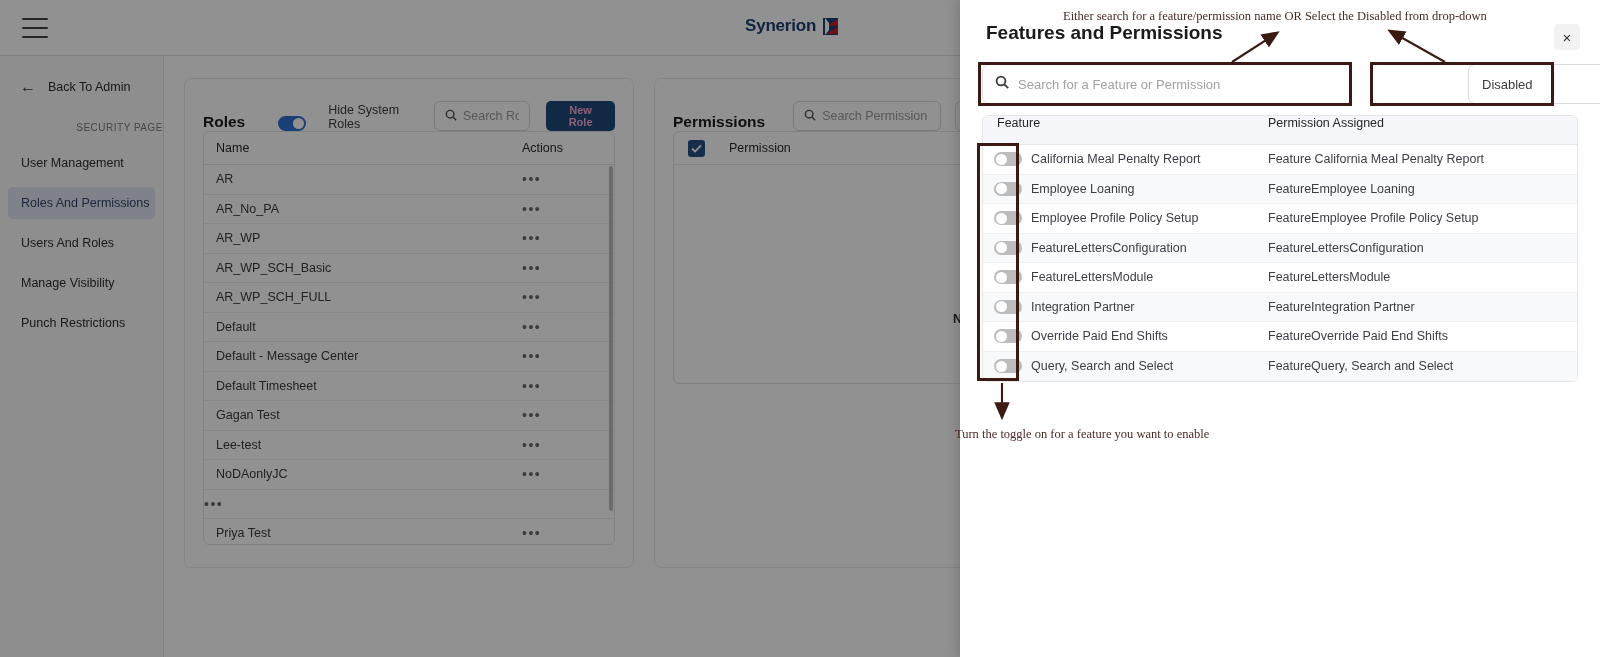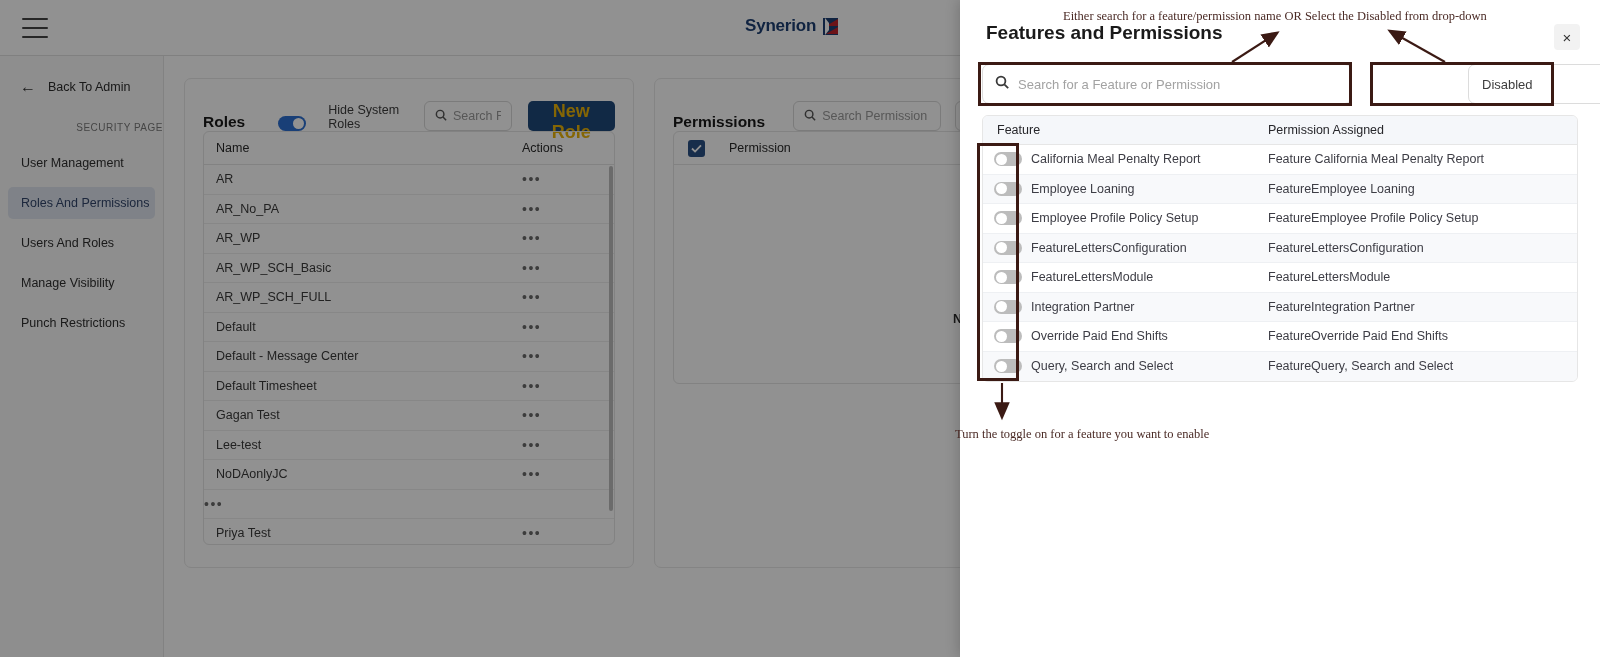--- a/index.html
+++ b/index.html
@@ -96,22 +96,22 @@
     border: none; outline: none; font-size: 12.5px; color: #4a4a4a;
     font-family: "Liberation Sans", sans-serif; background: transparent; width: 100%;
   }
   .searchbox input::placeholder { color: #9a9a9a; }
 
   .sb-role { width: 112px; margin-left: 18px; }
   .sb-perm { width: 148px; margin-left: 28px; }
 
   .btn-primary {
     margin-left: 16px; height: 30px; padding: 0 14px;
-    background: #1f4879; color: #eab308; border: none; border-radius: 5px;
-    font-size: 18px; font-weight: 700; cursor: pointer;
+    background: #1f4879; color: #f9a8d4; border: none; border-radius: 5px;
+    font-size: 11px; font-weight: 700; cursor: pointer;
     font-family: "Liberation Sans", sans-serif;
   }
   .chip-all {
     margin-left: 14px; height: 30px; width: 58px;
     border: 1px solid #d8d8d8; border-radius: 6px;
     display: flex; align-items: center; justify-content: center;
     font-size: 12.5px; color: #4a4a4a; cursor: pointer;
   }
 
   
@@ -196,21 +196,21 @@
     padding: 0 13px; cursor: pointer;
   }
   .m-select span { font-size: 13px; color: #3d3d3d; }
 
   
   .ftbl {
     position: absolute; top: 115px; left: 22px; width: 596px;
     border: 1px solid #e6e6e6; border-radius: 6px; overflow: hidden;
   }
   .ftbl-head {
-    display:flex; align-items:center; height: 29px;
+    display:flex; height: 29px;
     background: #f5f7fa; border-bottom: 1px solid #e6e6e6;
     font-size: 12.5px; color: #27272b;
   }
   .ftbl-head .fc1 { width: 285px; padding-left: 14px; }
   .ftbl-head .fc2 { flex: 1; }
   .frow {
     display:flex; align-items:center; height: 29.5px;
     border-bottom: 1px solid #eef0f3; font-size: 12.5px; color: #3d3d45;
     background: #ffffff;
   }

